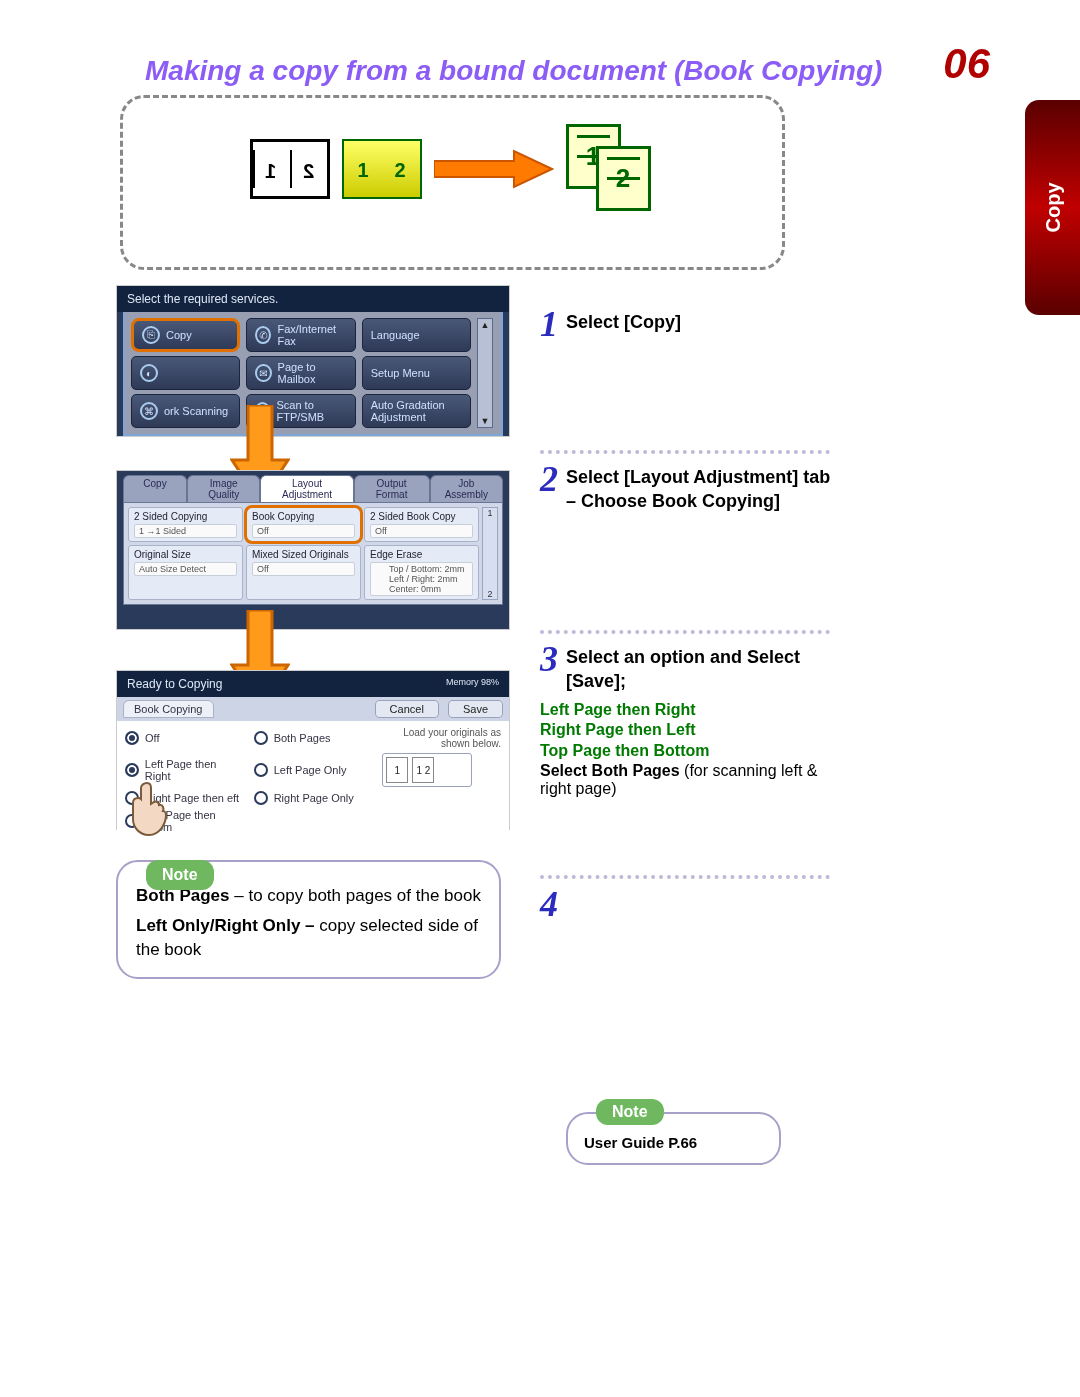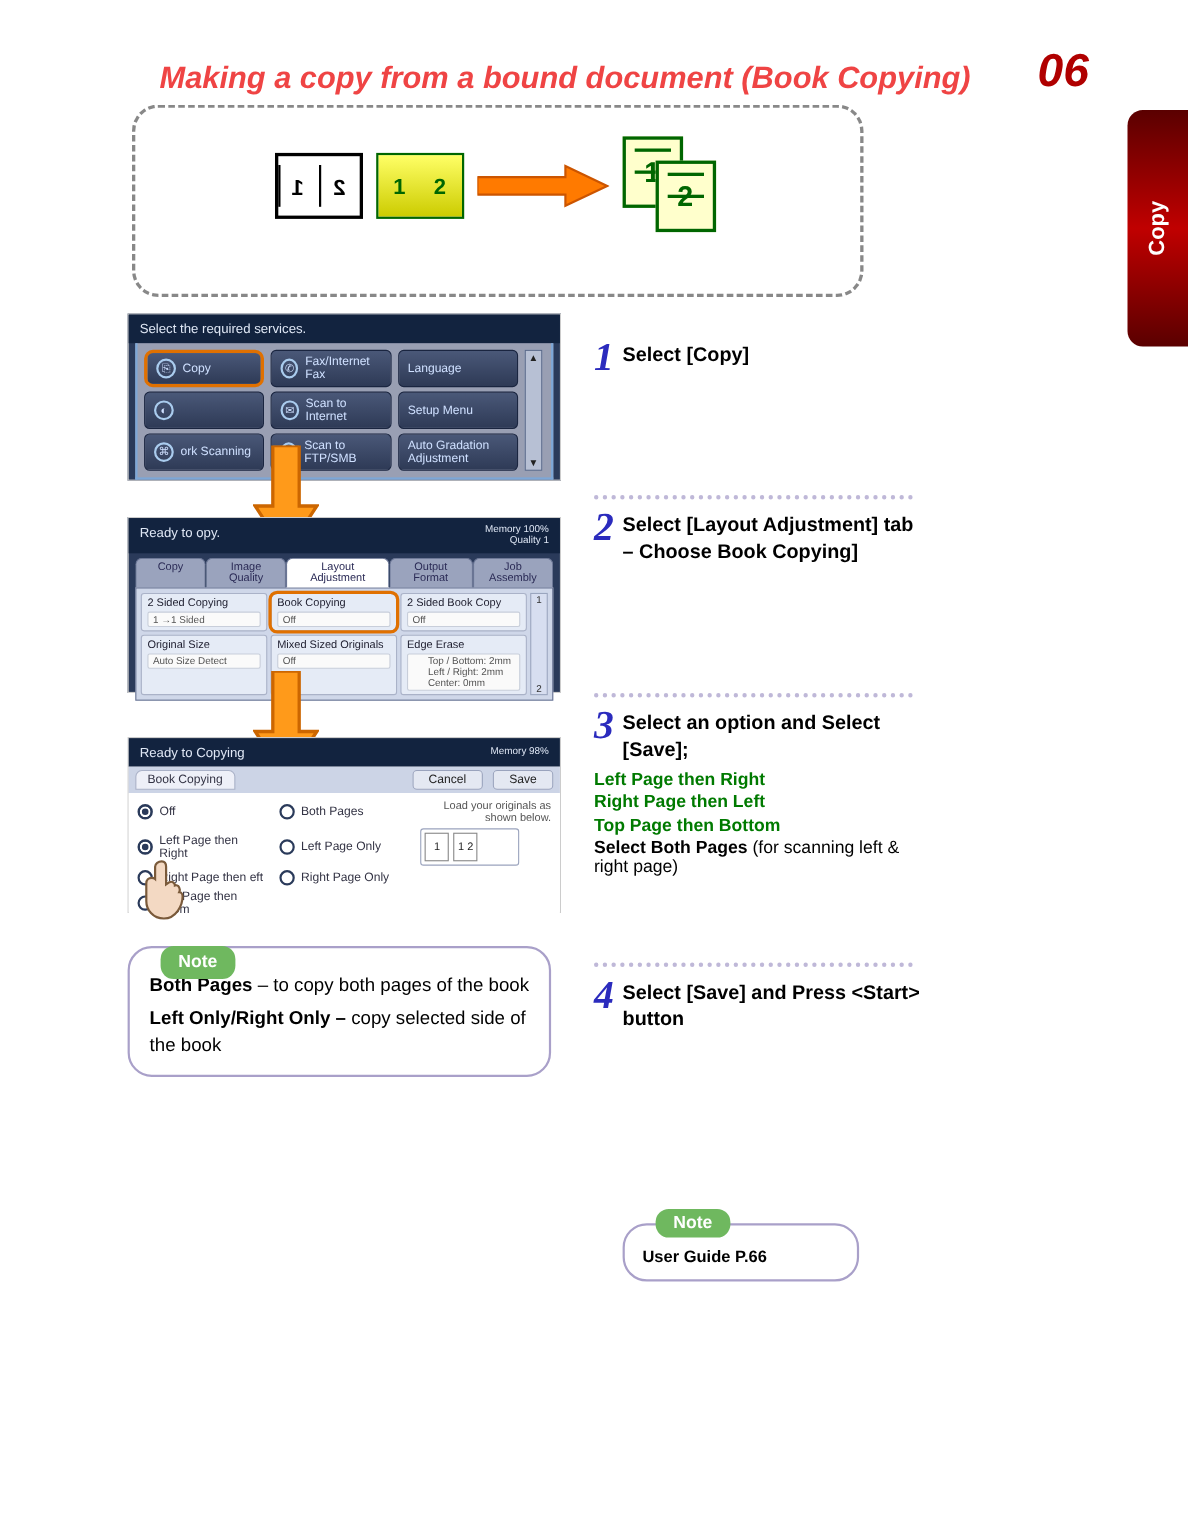--- a/index.html
+++ b/index.html
@@ -4,21 +4,21 @@
 <style>
   * { box-sizing: border-box; margin: 0; padding: 0; }
   body {
     font-family: Arial, Helvetica, sans-serif;
     background: #fff;
     width: 1080px;
     height: 1397px;
     position: relative;
   }
   .page-title {
-    color: #ef4444;
+    color: #8b5cf6;
     font-size: 28px;
     font-weight: bold;
     font-style: italic;
     position: absolute;
     top: 55px;
     left: 145px;
   }
   .page-number {
     position: absolute;
     top: 40px;
@@ -275,21 +275,21 @@
     <div class="scroll">
         <span class="arr">▲</span>
         <span class="arr">▼</span>
       </div>
     <div class="btn">
         <span class="ic">◐</span>
         <span></span>
       </div>
     <div class="btn">
         <span class="ic">✉</span>
-        <span>Scan to Internet</span>
+        <span>Page to Mailbox</span>
       </div>
     <div class="btn">
         <span>Setup Menu</span>
       </div>
     <div class="btn">
         <span class="ic">⌘</span>
         <span>ork Scanning</span>
       </div>
     <div class="btn">
         <span class="ic">⇅</span>
@@ -301,27 +301,20 @@
   </div>
 </div>
 
 <div class="big-arrow ba1">
   <svg viewBox="0 0 60 100">
       <polygon points="18,0 42,0 42,55 58,55 30,98 2,55 18,55" fill="#ff9a1a" stroke="#cc6600" stroke-width="3"></polygon>
     </svg>
 </div>
 
 <div class="shot shot2">
-  <div class="bar">
-    <span>Ready to   opy.</span>
-    <span style="text-align:right; font-size:9px; line-height:1.1;">
-      <span>Memory 100%</span><br>
-      <span>Quality   1</span>
-    </span>
-  </div>
   <div class="tabs">
     <div class="tab">Copy</div>
     <div class="tab">Image Quality</div>
     <div class="tab active">Layout Adjustment</div>
     <div class="tab">Output Format</div>
     <div class="tab">Job Assembly</div>
   </div>
   <div class="panel">
     <div class="cell"><span>2 Sided Copying</span><div class="sub">1 →1 Sided</div></div>
     <div class="cell hilite2"><span>Book Copying</span><div class="sub">Off</div></div>
@@ -424,21 +417,20 @@
     <div class="sub">Left Page then Right</div>
     <div class="sub">Right Page then Left</div>
     <div class="sub">Top Page then Bottom</div>
     <div class="plain"><b>Select Both Pages</b><span> (for scanning left &amp; right page)</span></div>
   </div>
 </div>
 <div class="dots d3"></div>
 
 <div class="step step4">
   <span class="stepnum">4</span>
-  <span class="txt">Select [Save] and Press &lt;Start&gt; button</span>
 </div>
 
 <div class="notebox">
   <div class="label">Note</div>
   <div style="text-align:justify;"><b>Both Pages</b><span> – to copy both pages of the book</span></div>
   <div style="margin-top:6px;"><b>Left Only/Right Only –</b><span> copy selected side of the book</span></div>
 </div>
 
 <div class="notebox2">
   <div class="label">Note</div>

